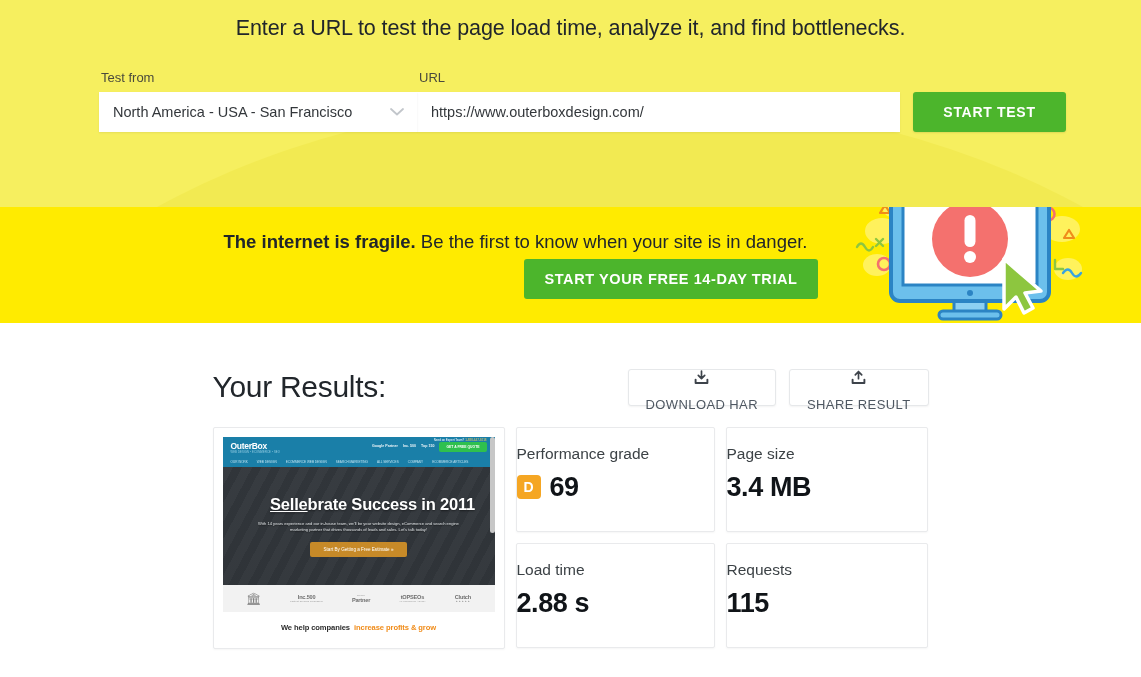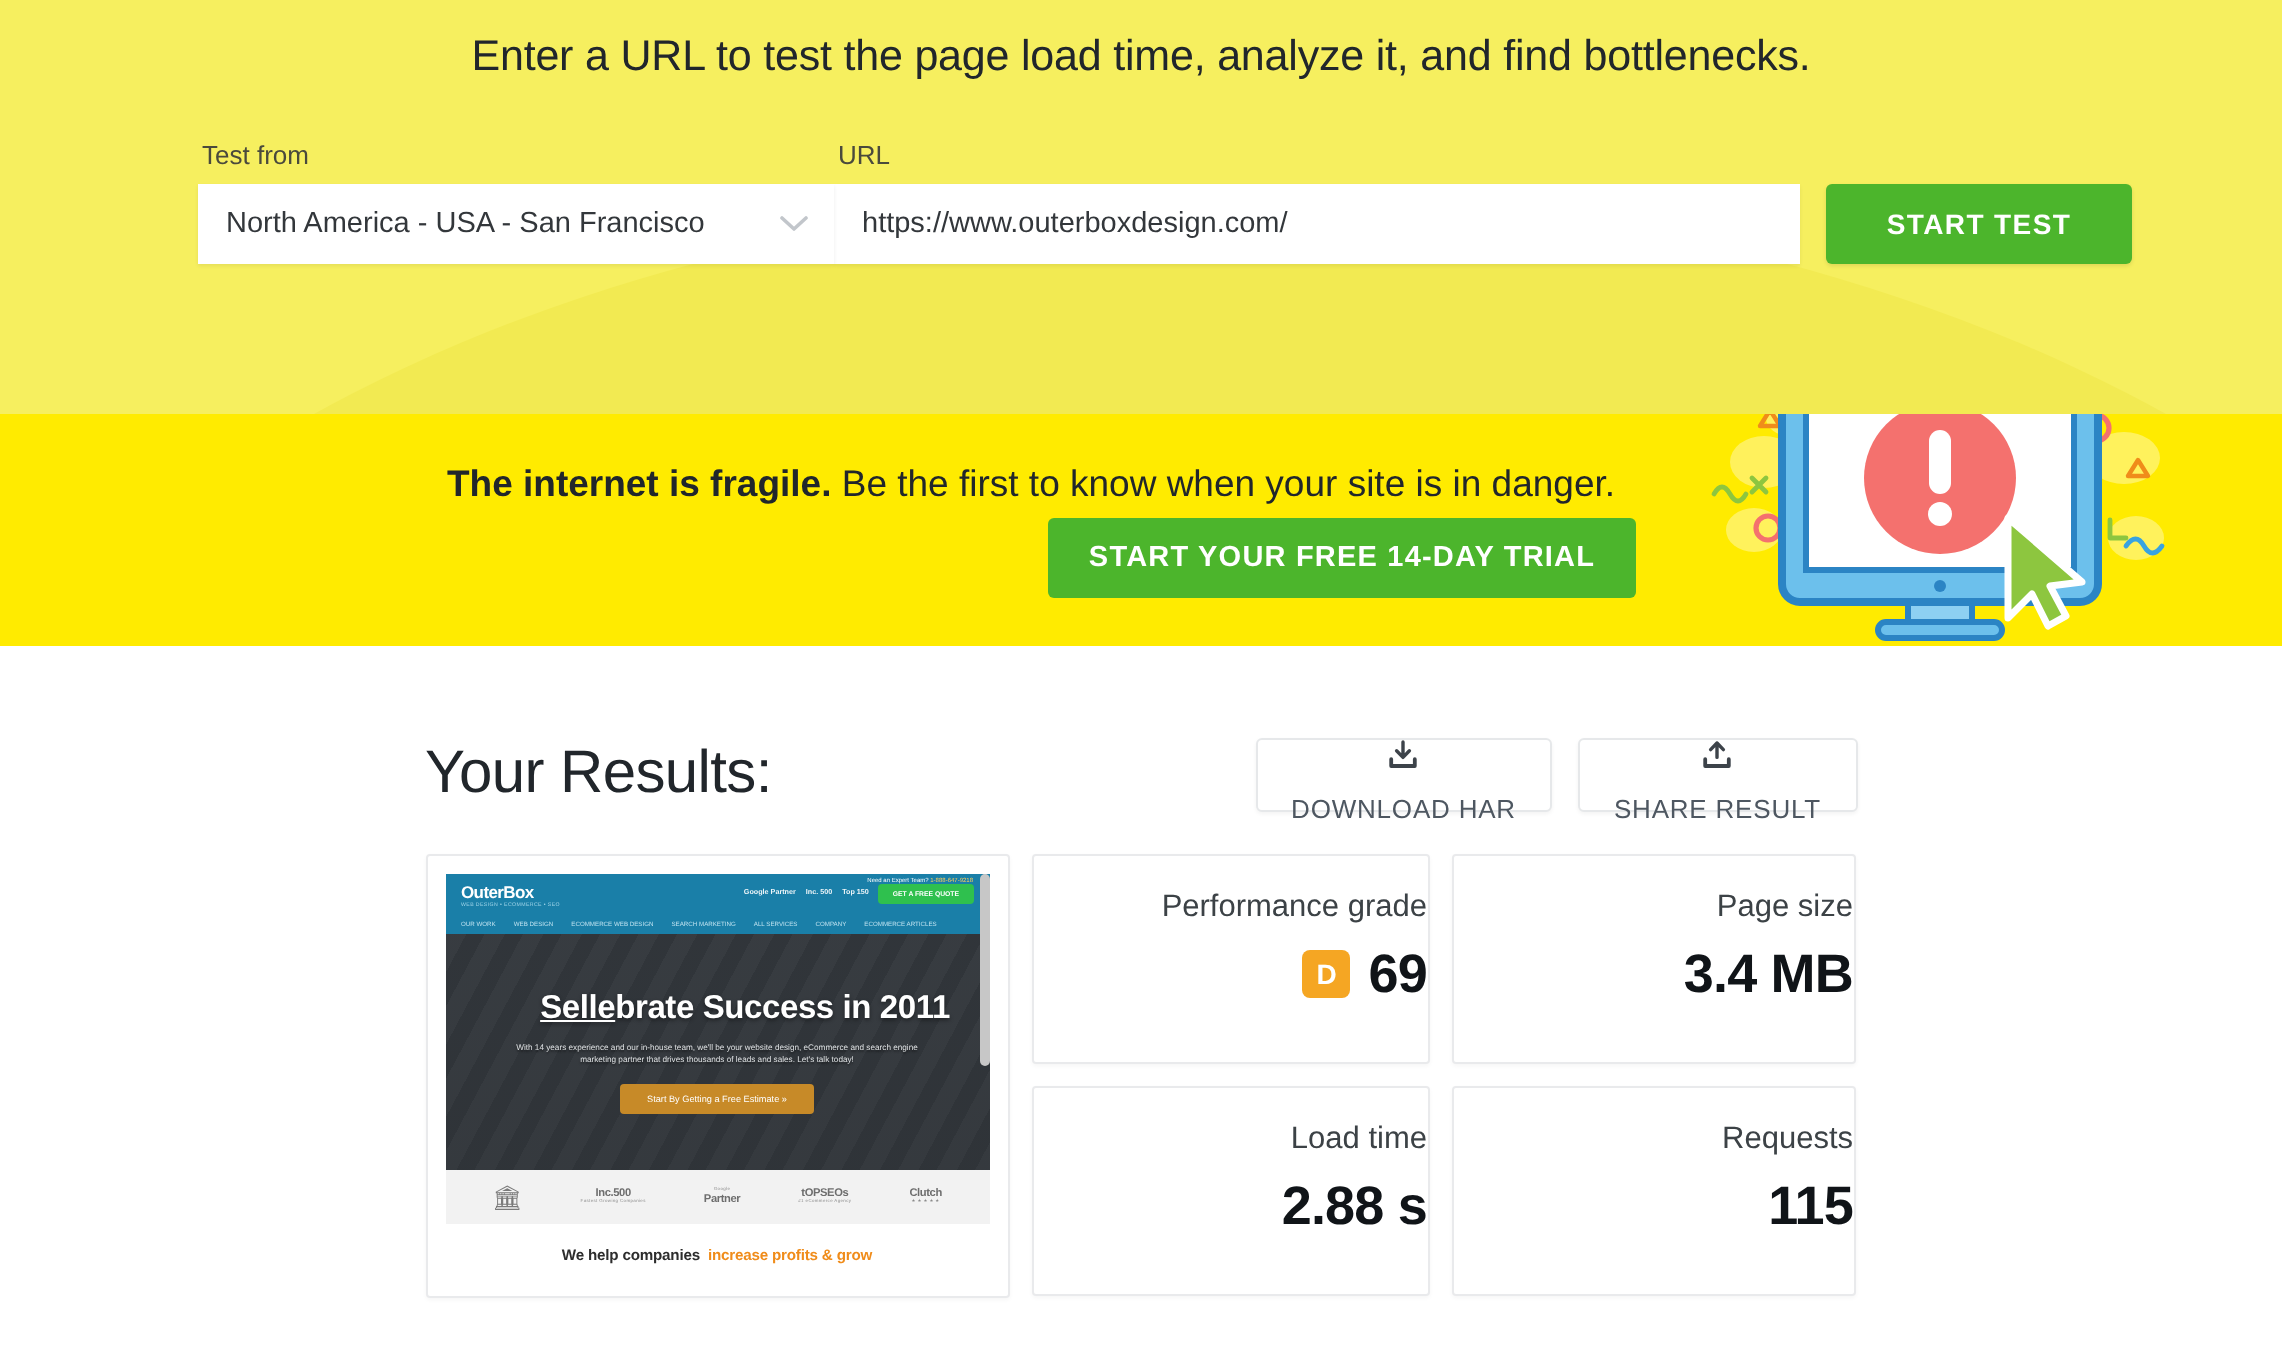--- a/index.html
+++ b/index.html
@@ -321,21 +321,21 @@
     grid-template-columns: 199px 202px;
     grid-gap: 11px 11px;
   }
   .stat-card {
     height: 105px;
     background: #fff;
     border: 1px solid #e9eaec;
     border-radius: 2px;
     display: flex;
     flex-direction: column;
-    align-items: flex-end;
+    align-items: flex-start;
     padding-top: 16px;
     box-shadow: 0 1px 2px rgba(0,0,0,0.04);
   }
   .stat-label {
     font-size: 15.5px;
     font-weight: 400;
     color: #3c4246;
     line-height: 20px;
   }
   .stat-value-row {

